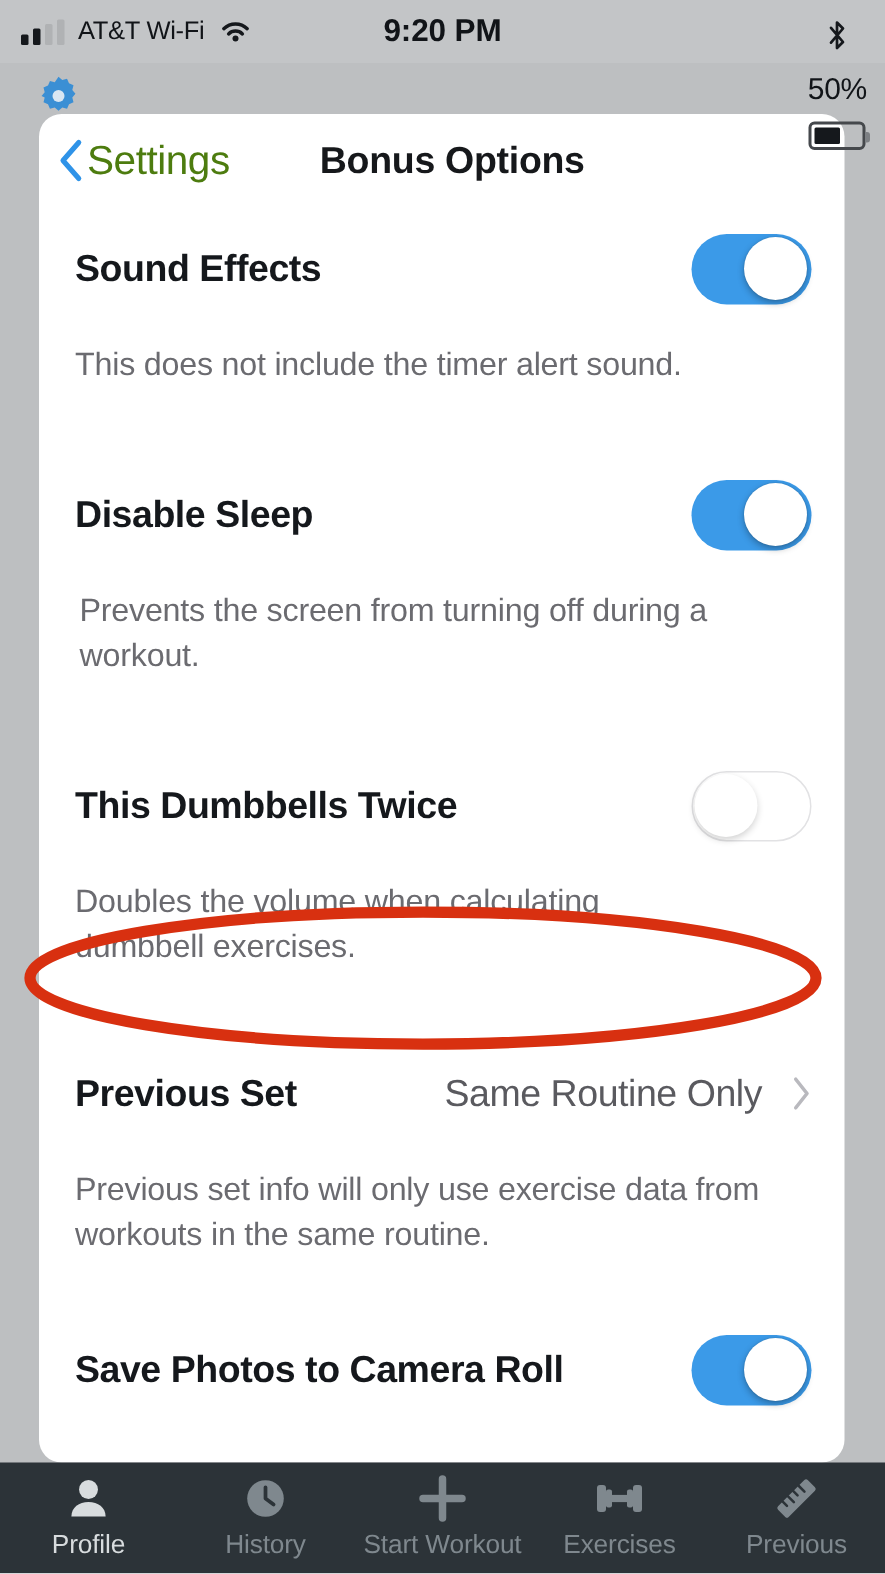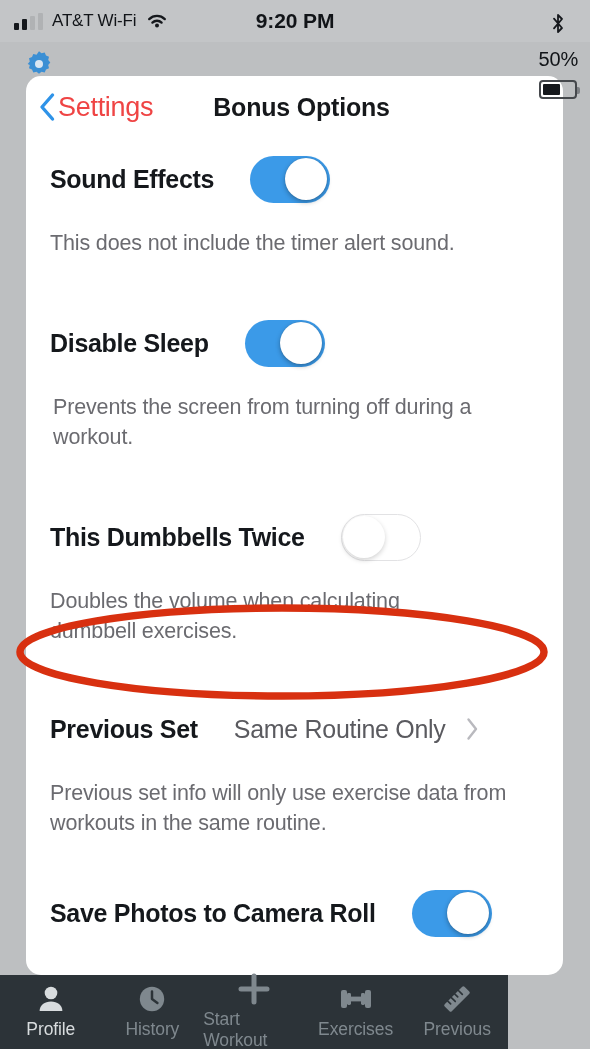--- a/index.html
+++ b/index.html
@@ -130,41 +130,42 @@
   .back-btn {
     position: absolute;
     left: 12px;
     display: flex;
     align-items: center;
     gap: 2px;
     cursor: pointer;
   }
   .chev-back { width: 18px; height: 30px; display: block; }
   .back-label {
-    color: #ef4444;
+    color: #4d7c0f;
     font-size: 27px;
     letter-spacing: -0.3px;
   }
   .nav-title {
     position: absolute;
     left: 0; right: 0;
     text-align: center;
     font-size: 25px;
     font-weight: 700;
     color: #16181b;
     letter-spacing: -0.2px;
     padding-left: 14px;
   }
 
   .list { padding: 0 0 0 0; }
 
   .row {
     position: relative;
     display: flex;
     align-items: center;
+    justify-content: space-between;
     padding: 0 22px 0 24px;
     min-height: 54px;
     gap: 36px;
   }
   .row-title {
     font-size: 25px;
     font-weight: 700;
     color: #15181c;
     letter-spacing: -0.3px;
   }
@@ -215,21 +216,21 @@
     left: 14px; top: 602px;
     width: 536px; height: 100px;
     z-index: 6;
     pointer-events: none;
   }
 
   
   .tabbar {
     position: absolute;
     left: 0; bottom: 0;
-    width: 508px; height: 74px;
+    width: 590px; height: 74px;
     background: #2c3338;
     display: flex;
     z-index: 7;
   }
   .tab {
     flex: 1;
     display: flex;
     flex-direction: column;
     align-items: center;
     justify-content: center;

